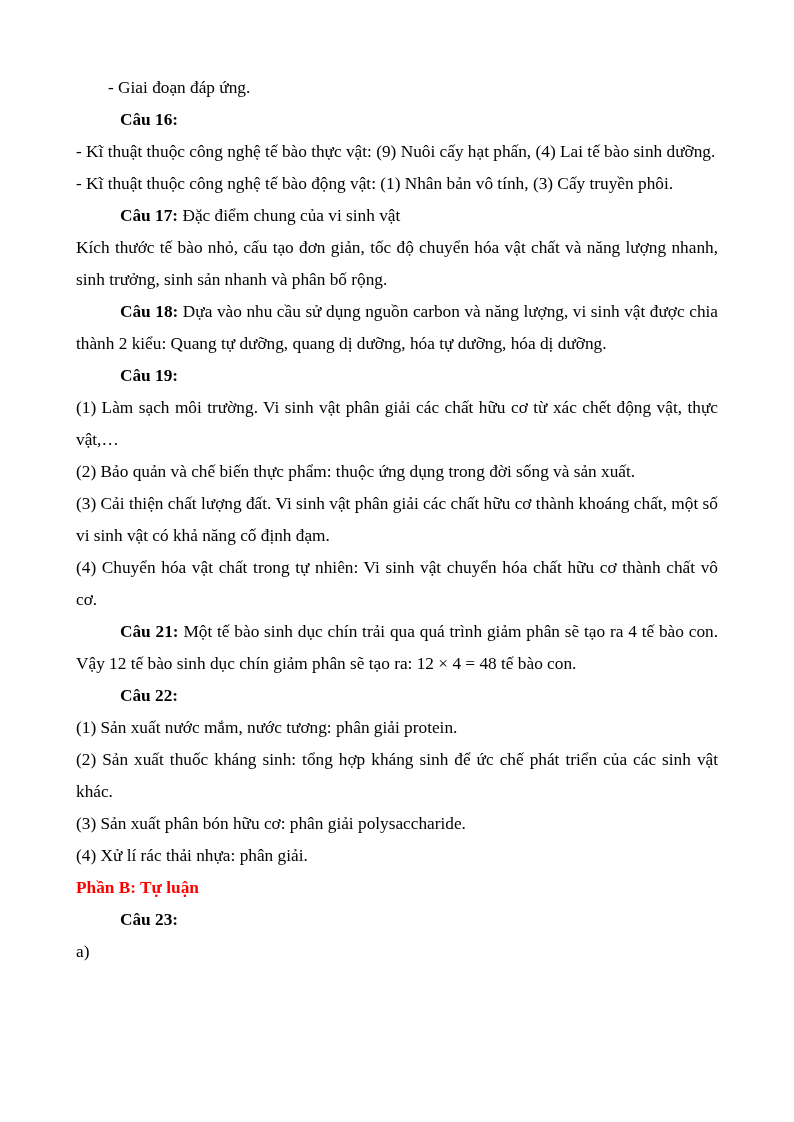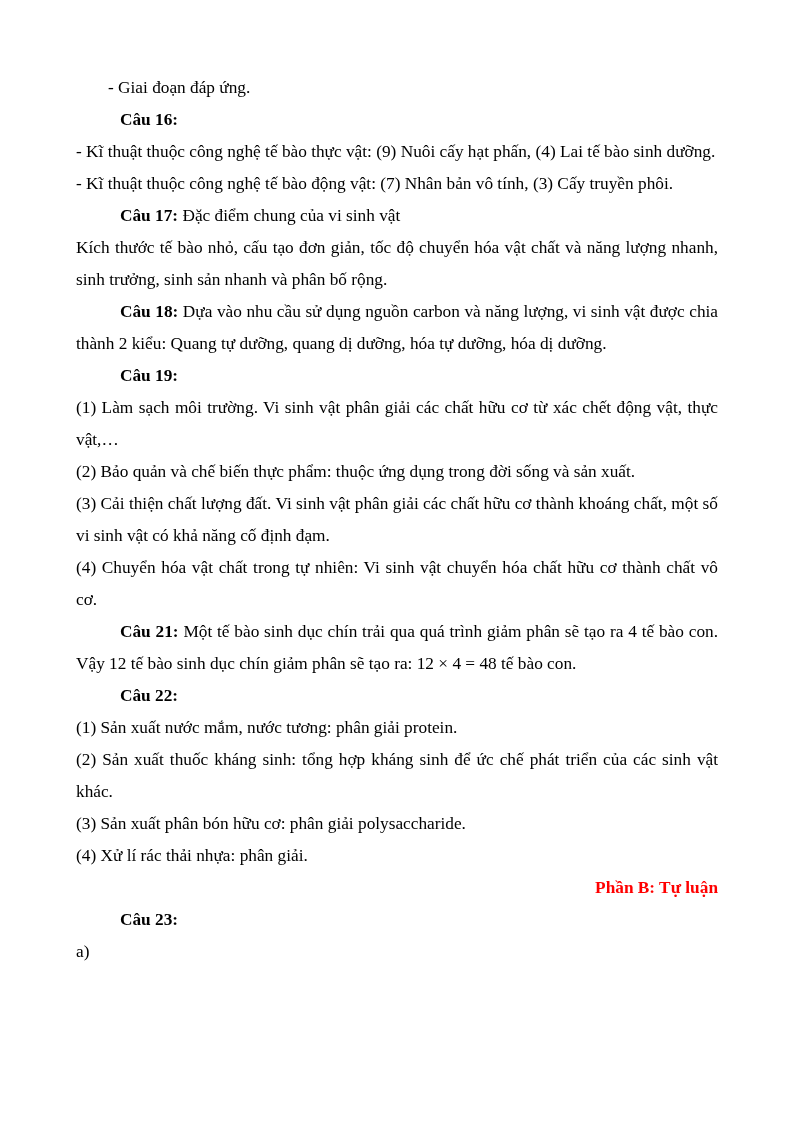--- a/index.html
+++ b/index.html
@@ -11,32 +11,32 @@
       width: 642px;
       font-family: Liberation Serif, serif;
       font-size: 17.3px;
       line-height: 32px;
       color: #000000;
     }
     .line { margin: 0; padding: 0; }
     .justify { text-align: justify; text-align-last: left; }
     .indent { padding-left: 32px; }
     .b { font-weight: bold; margin-left: 44px; }
-    .red { color: #ff0000; font-weight: bold; text-align: right; }
+    .red { color: #ff0000; font-weight: bold; }
   </style>
 </head>
 <body>
 
 <div class="page">
 
   <p class="line indent">- Giai đoạn đáp ứng.</p>
 
   <p class="line b">Câu 16:</p>
   <p class="line justify">- Kĩ thuật thuộc công nghệ tế bào thực vật: (9) Nuôi cấy hạt phấn, (4) Lai tế bào sinh dưỡng.</p>
-  <p class="line justify">- Kĩ thuật thuộc công nghệ tế bào động vật: (7) Nhân bản vô tính, (3) Cấy truyền phôi.</p>
+  <p class="line justify">- Kĩ thuật thuộc công nghệ tế bào động vật: (1) Nhân bản vô tính, (3) Cấy truyền phôi.</p>
 
   <p class="line"><span class="b">Câu 17:</span><span> Đặc điểm chung của vi sinh vật</span></p>
   <p class="line justify">Kích thước tế bào nhỏ, cấu tạo đơn giản, tốc độ chuyển hóa vật chất và năng lượng nhanh, sinh trưởng, sinh sản nhanh và phân bố rộng.</p>
 
   <p class="line justify"><span class="b">Câu 18:</span><span> Dựa vào nhu cầu sử dụng nguồn carbon và năng lượng, vi sinh vật được chia thành 2 kiểu: Quang tự dưỡng, quang dị dưỡng, hóa tự dưỡng, hóa dị dưỡng.</span></p>
 
   <p class="line b">Câu 19:</p>
   <p class="line justify">(1) Làm sạch môi trường. Vi sinh vật phân giải các chất hữu cơ từ xác chết động vật, thực vật,…</p>
   <p class="line justify">(2) Bảo quản và chế biến thực phẩm: thuộc ứng dụng trong đời sống và sản xuất.</p>
   <p class="line justify">(3) Cải thiện chất lượng đất. Vi sinh vật phân giải các chất hữu cơ thành khoáng chất, một số vi sinh vật có khả năng cố định đạm.</p>

